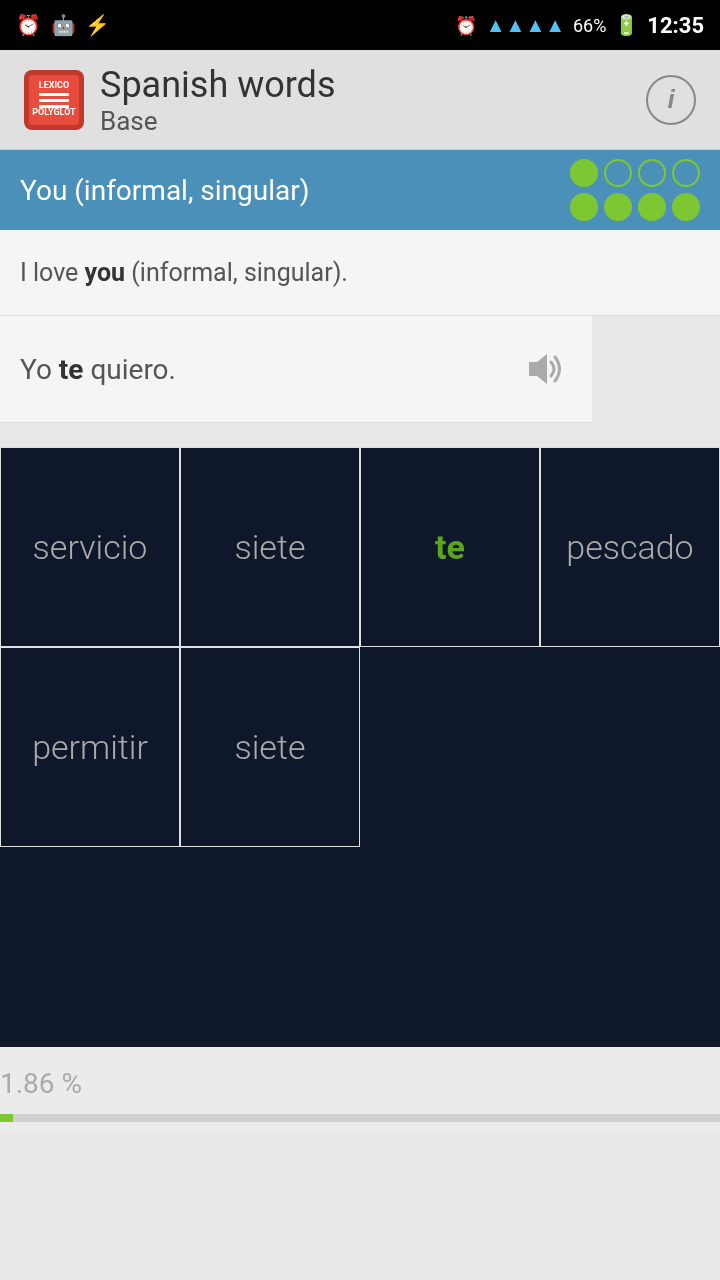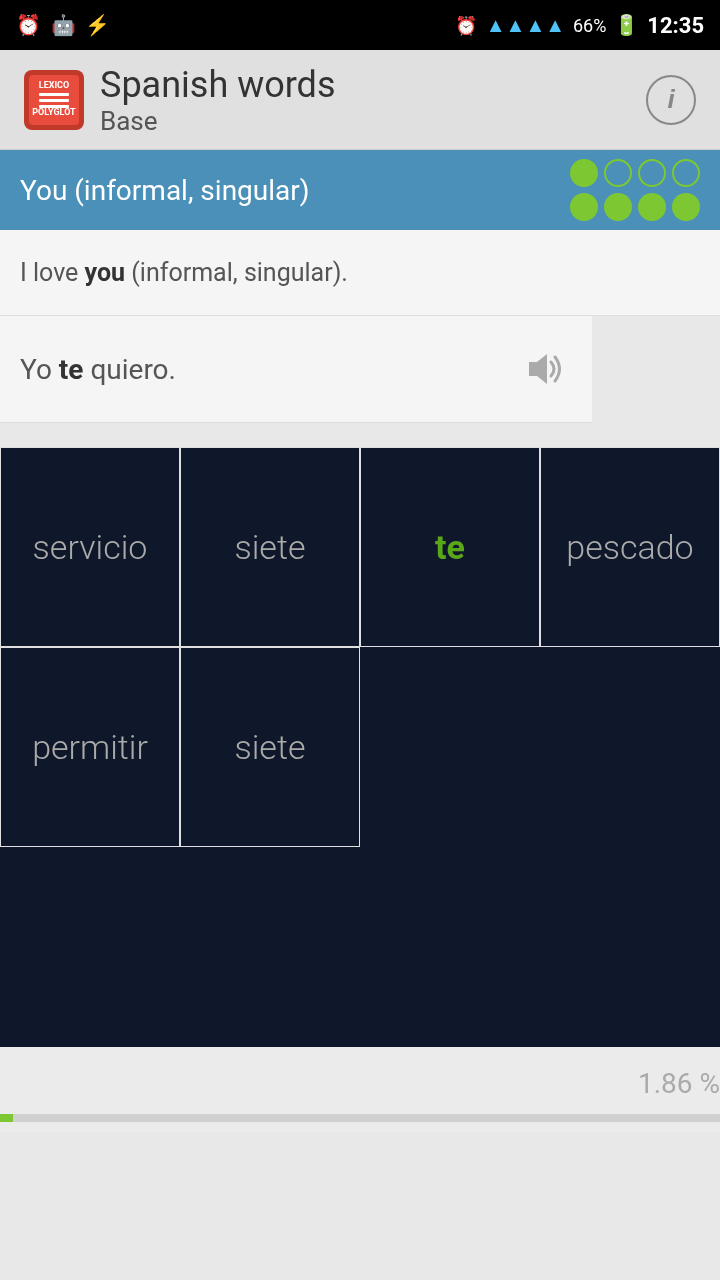--- a/index.html
+++ b/index.html
@@ -237,21 +237,21 @@
       font-weight: bold;
     }
 
     
     #progress-section {
       width: 720px;
       background: #ebebeb;
       padding: 20px 0 10px 0;
       display: flex;
       flex-direction: column;
-      align-items: flex-end;
+      align-items: flex-start;
     }
     .progress-percent {
       font-size: 28px;
       color: #aaa;
       margin-bottom: 14px;
     }
     .progress-bar-bg {
       width: 720px;
       height: 8px;
       background: #d0d0d0;

